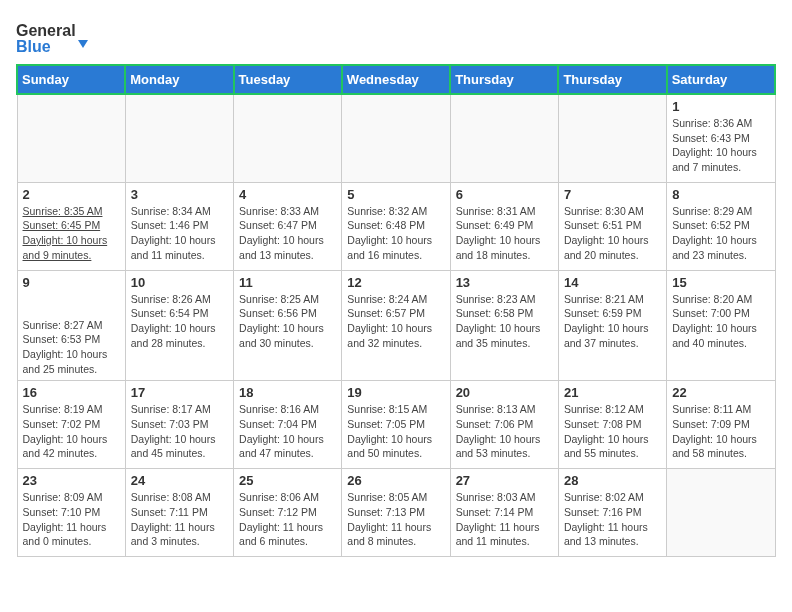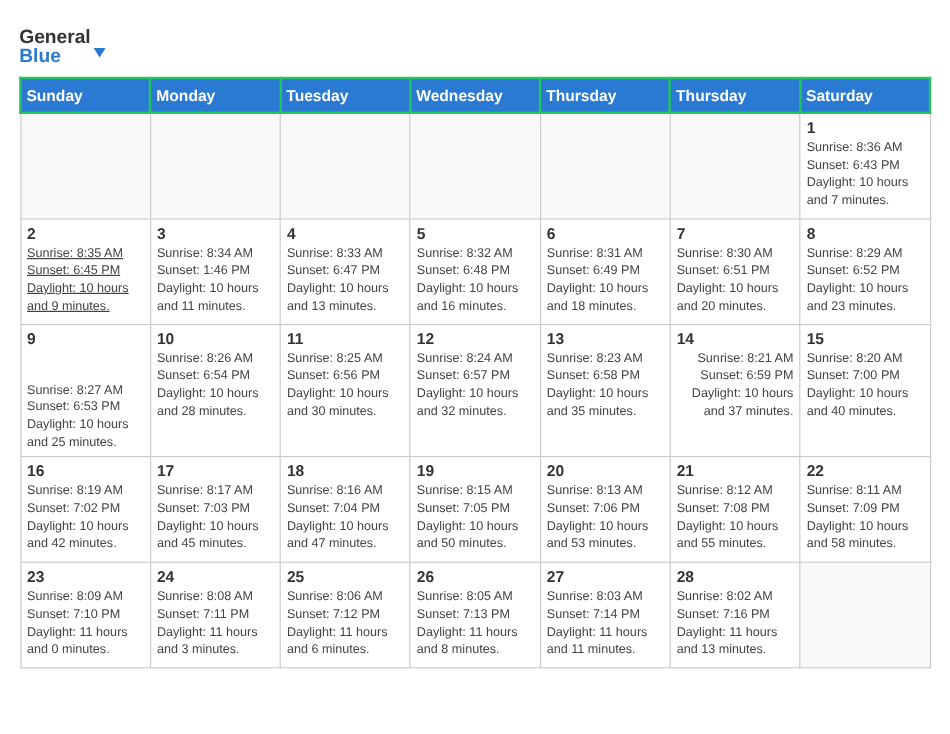--- a/index.html
+++ b/index.html
@@ -209,21 +209,21 @@
           </td>
           <td>
             <span class="day-number">13</span>
             <div class="day-info" style="white-space: pre-line;">Sunrise: 8:23 AM
 Sunset: 6:58 PM
 Daylight: 10 hours
 and 35 minutes.</div>
           </td>
           <td>
             <span class="day-number">14</span>
-            <div class="day-info" style="white-space: pre-line; text-align: right;">Sunrise: 8:21 AM
+            <div class="day-info" style="white-space: pre-line;">Sunrise: 8:21 AM
 Sunset: 6:59 PM
 Daylight: 10 hours
 and 37 minutes.</div>
           </td>
           <td>
             <span class="day-number">15</span>
             <div class="day-info" style="white-space: pre-line;">Sunrise: 8:20 AM
 Sunset: 7:00 PM
 Daylight: 10 hours
 and 40 minutes.</div>

